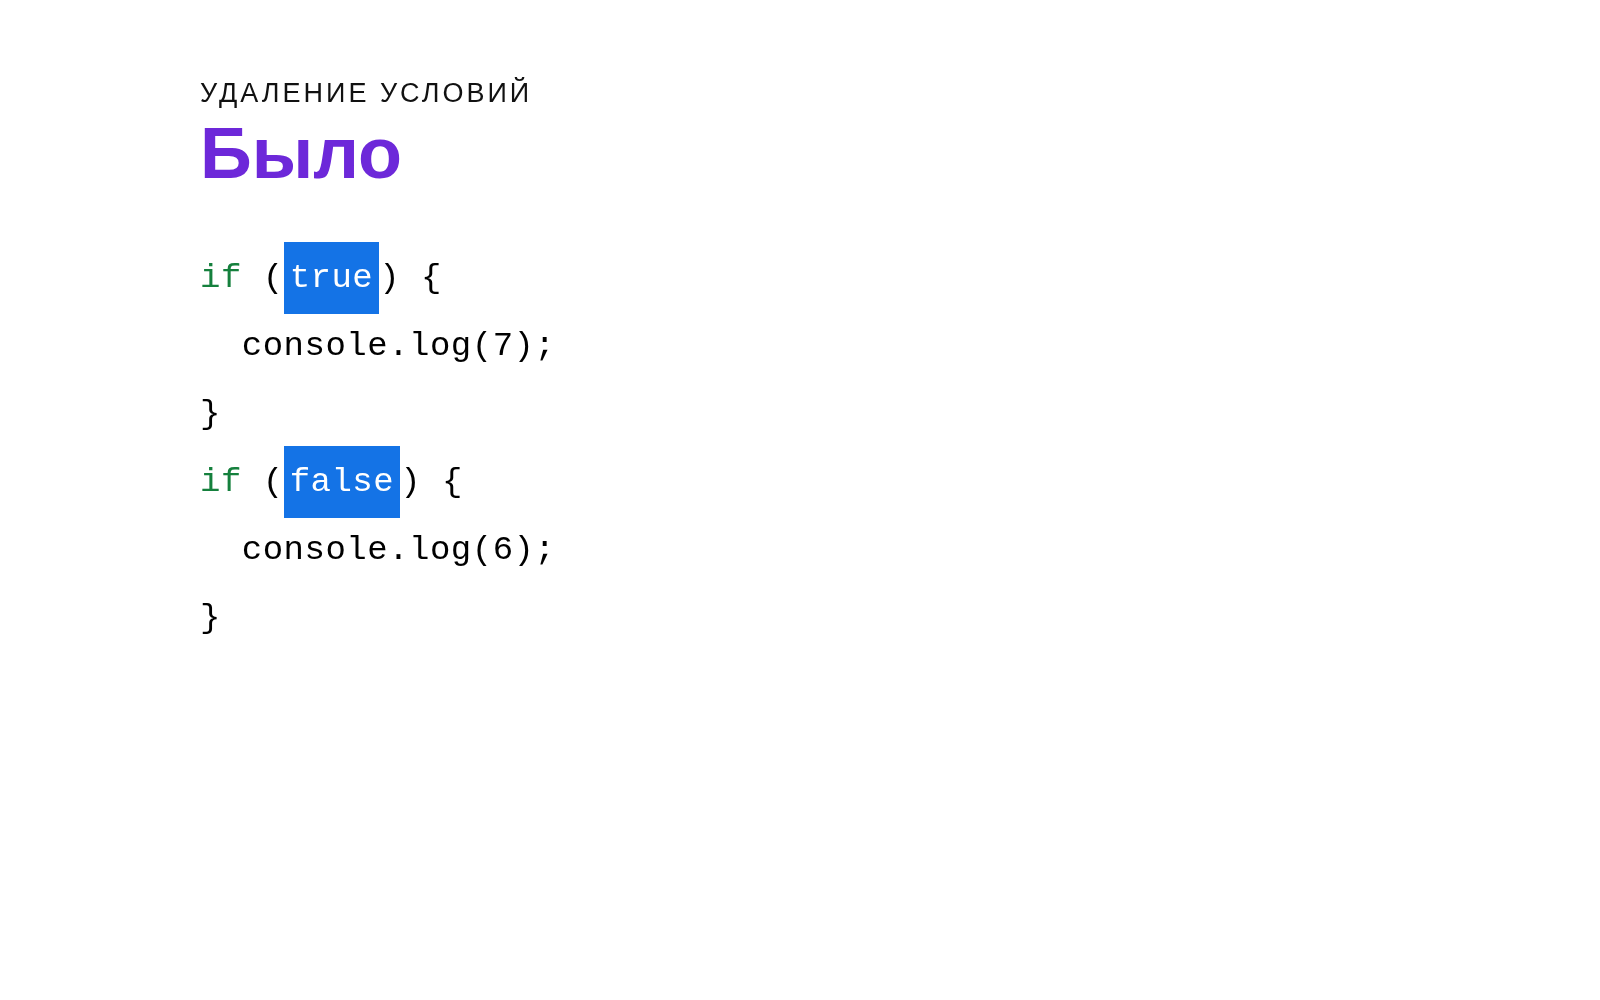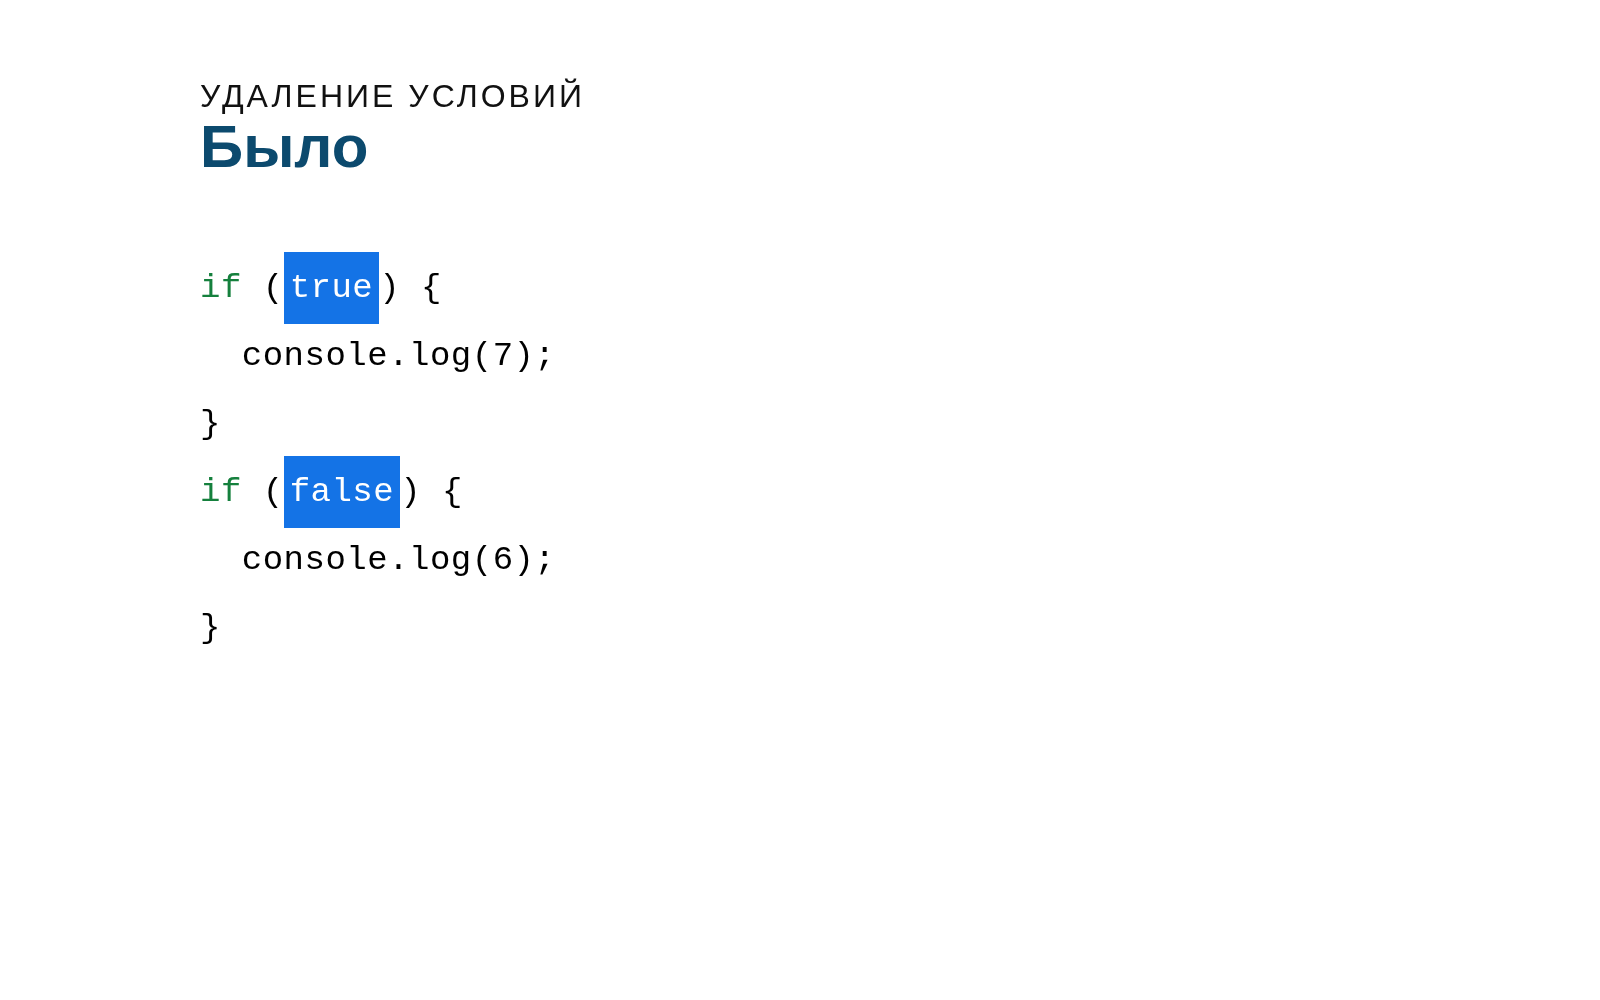--- a/index.html
+++ b/index.html
@@ -10,33 +10,33 @@
     background: #ffffff;
     font-family: -apple-system, BlinkMacSystemFont, "Segoe UI", Arial, sans-serif;
     color: #000;
     overflow: hidden;
   }
   .slide {
     box-sizing: border-box;
     padding: 78px 200px 0 200px;
   }
   .eyebrow {
-    font-size: 32px;
+    font-size: 27px;
     letter-spacing: 3px;
     font-weight: 500;
     color: #111;
-    margin: 0 0 0 0;
+    margin: 0 0 7px 0;
     text-transform: uppercase;
   }
   .title {
-    font-size: 60px;
+    font-size: 72px;
     font-weight: 800;
-    margin: 0 0 76px 0;
+    margin: 0 0 52px 0;
     line-height: 1.05;
-    color: #0c4a6e;
+    color: #6d28d9;
   }
   pre.code {
     font-family: "SFMono-Regular", Menlo, Consolas, "Liberation Mono", monospace;
     font-size: 34px;
     line-height: 2.0;
     margin: 0;
     white-space: pre;
     color: #000;
     font-weight: 400;
     letter-spacing: 0.5px;

